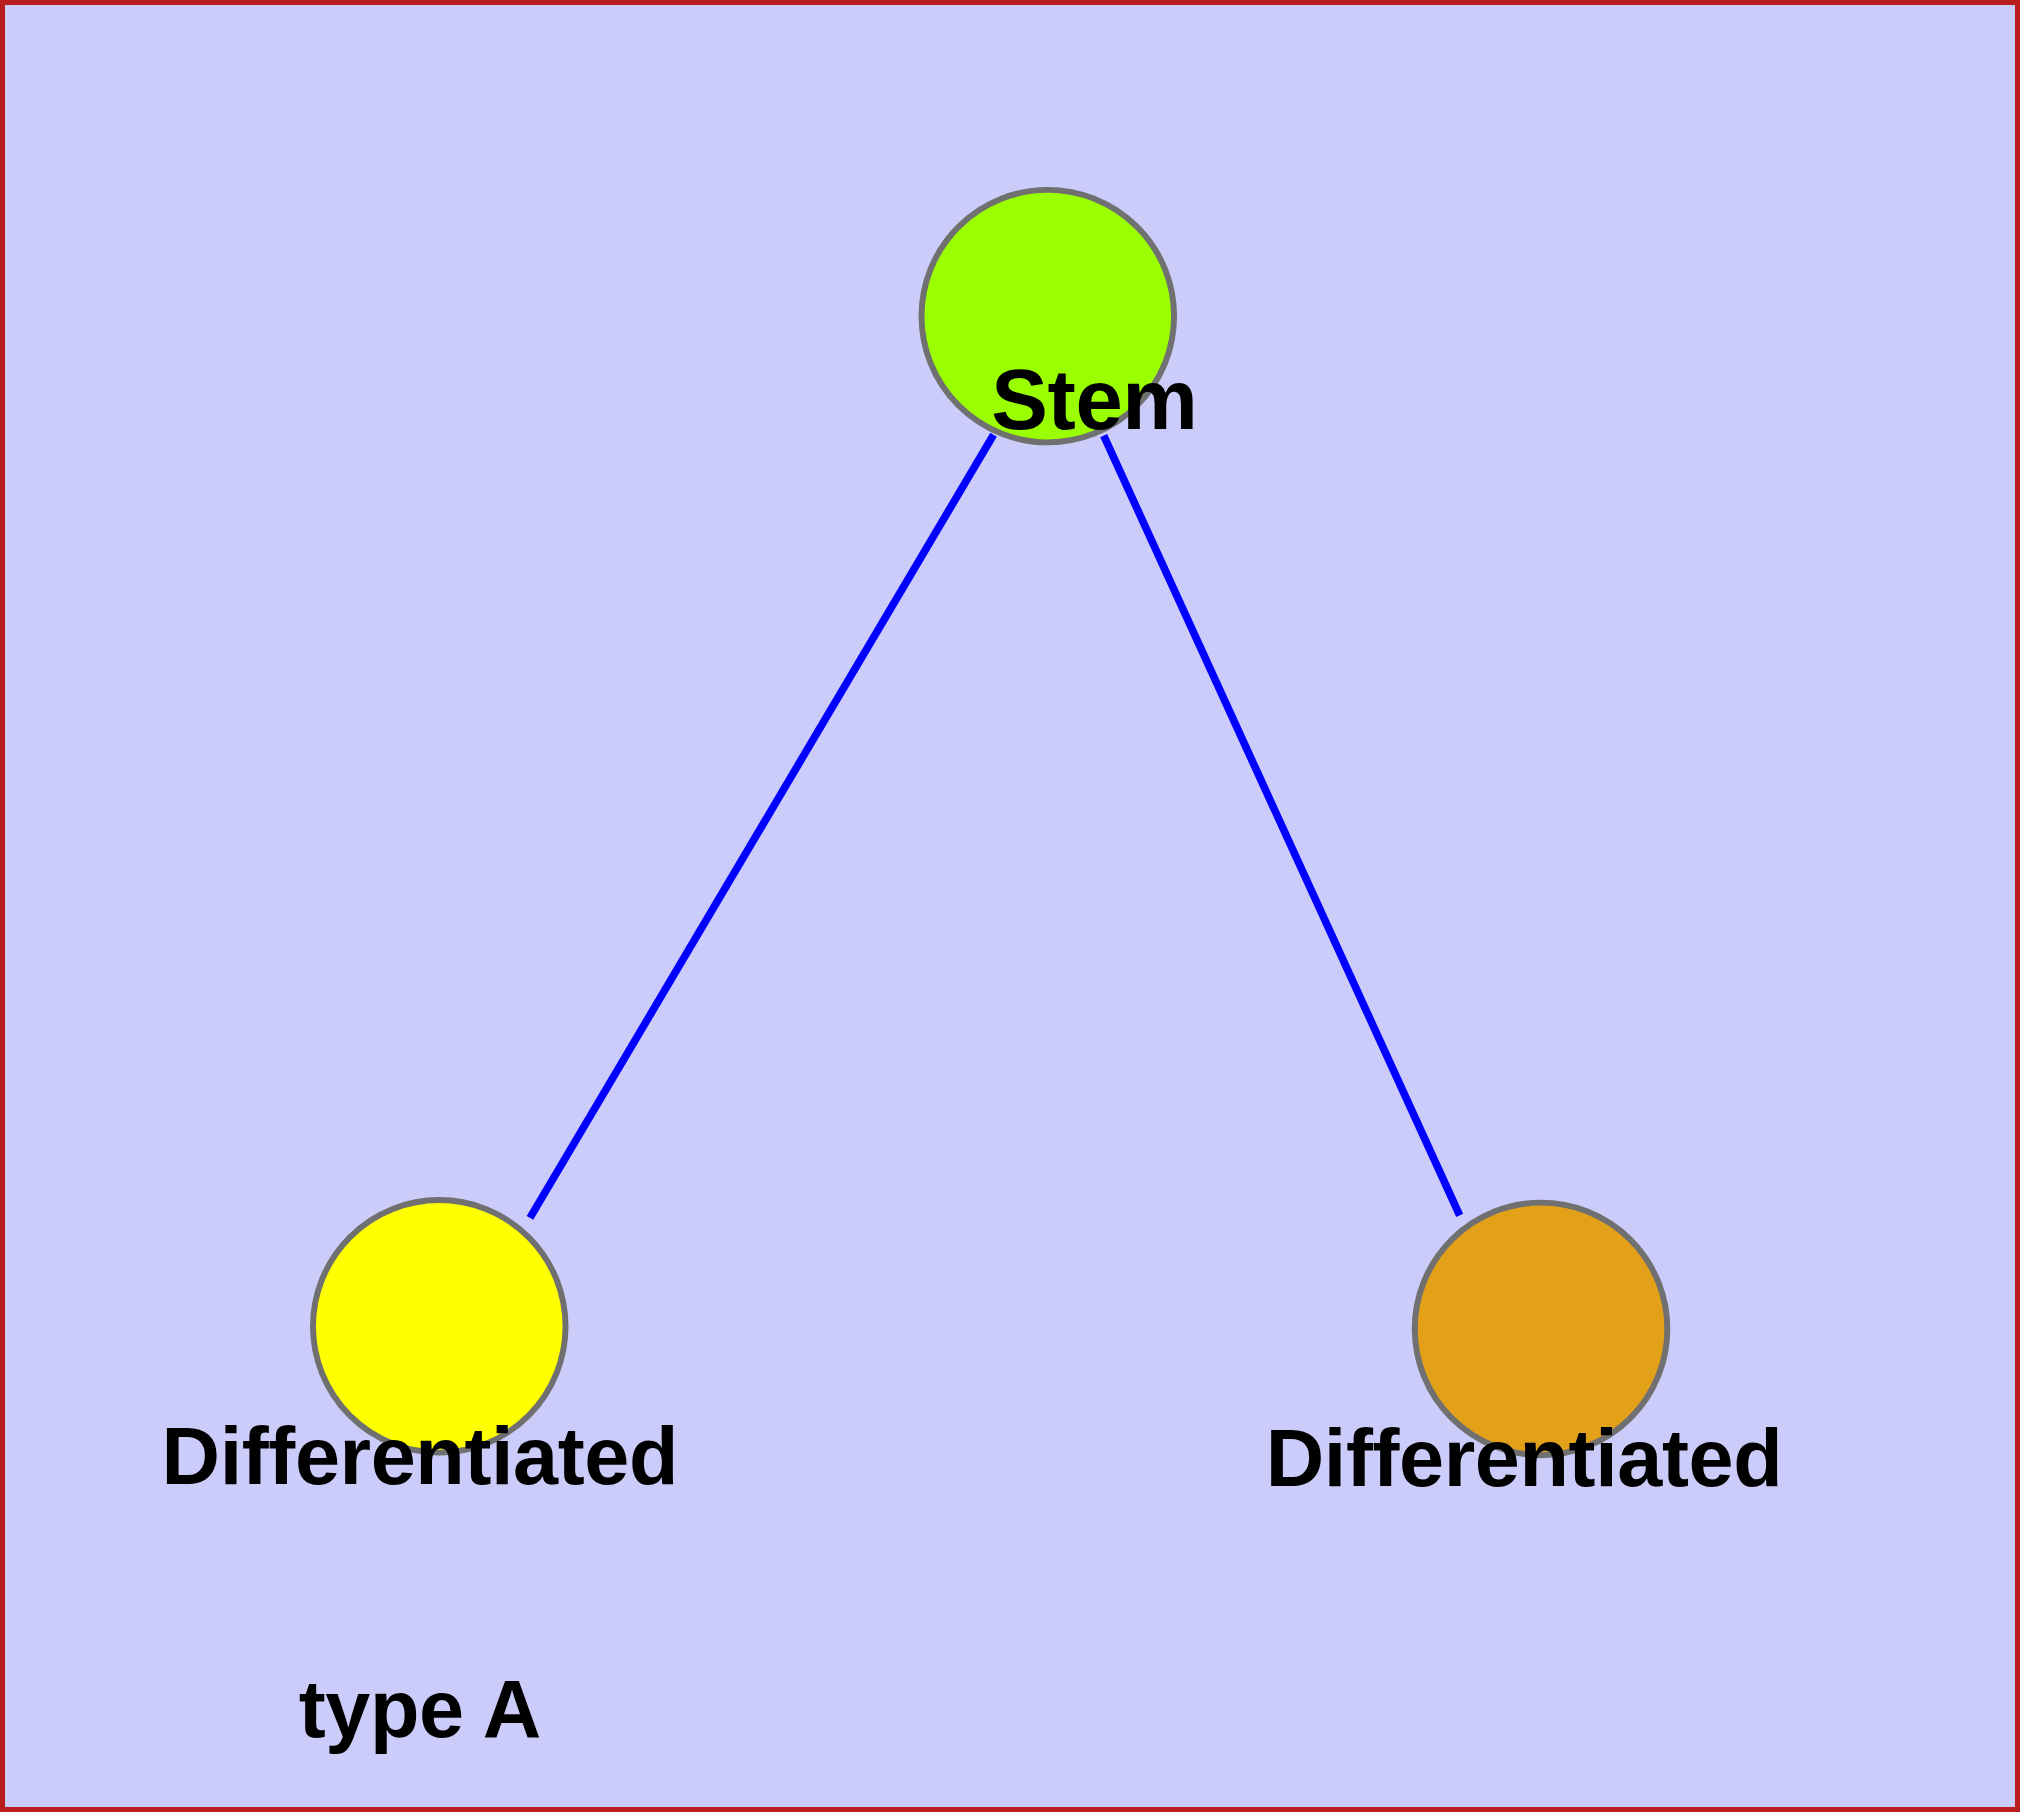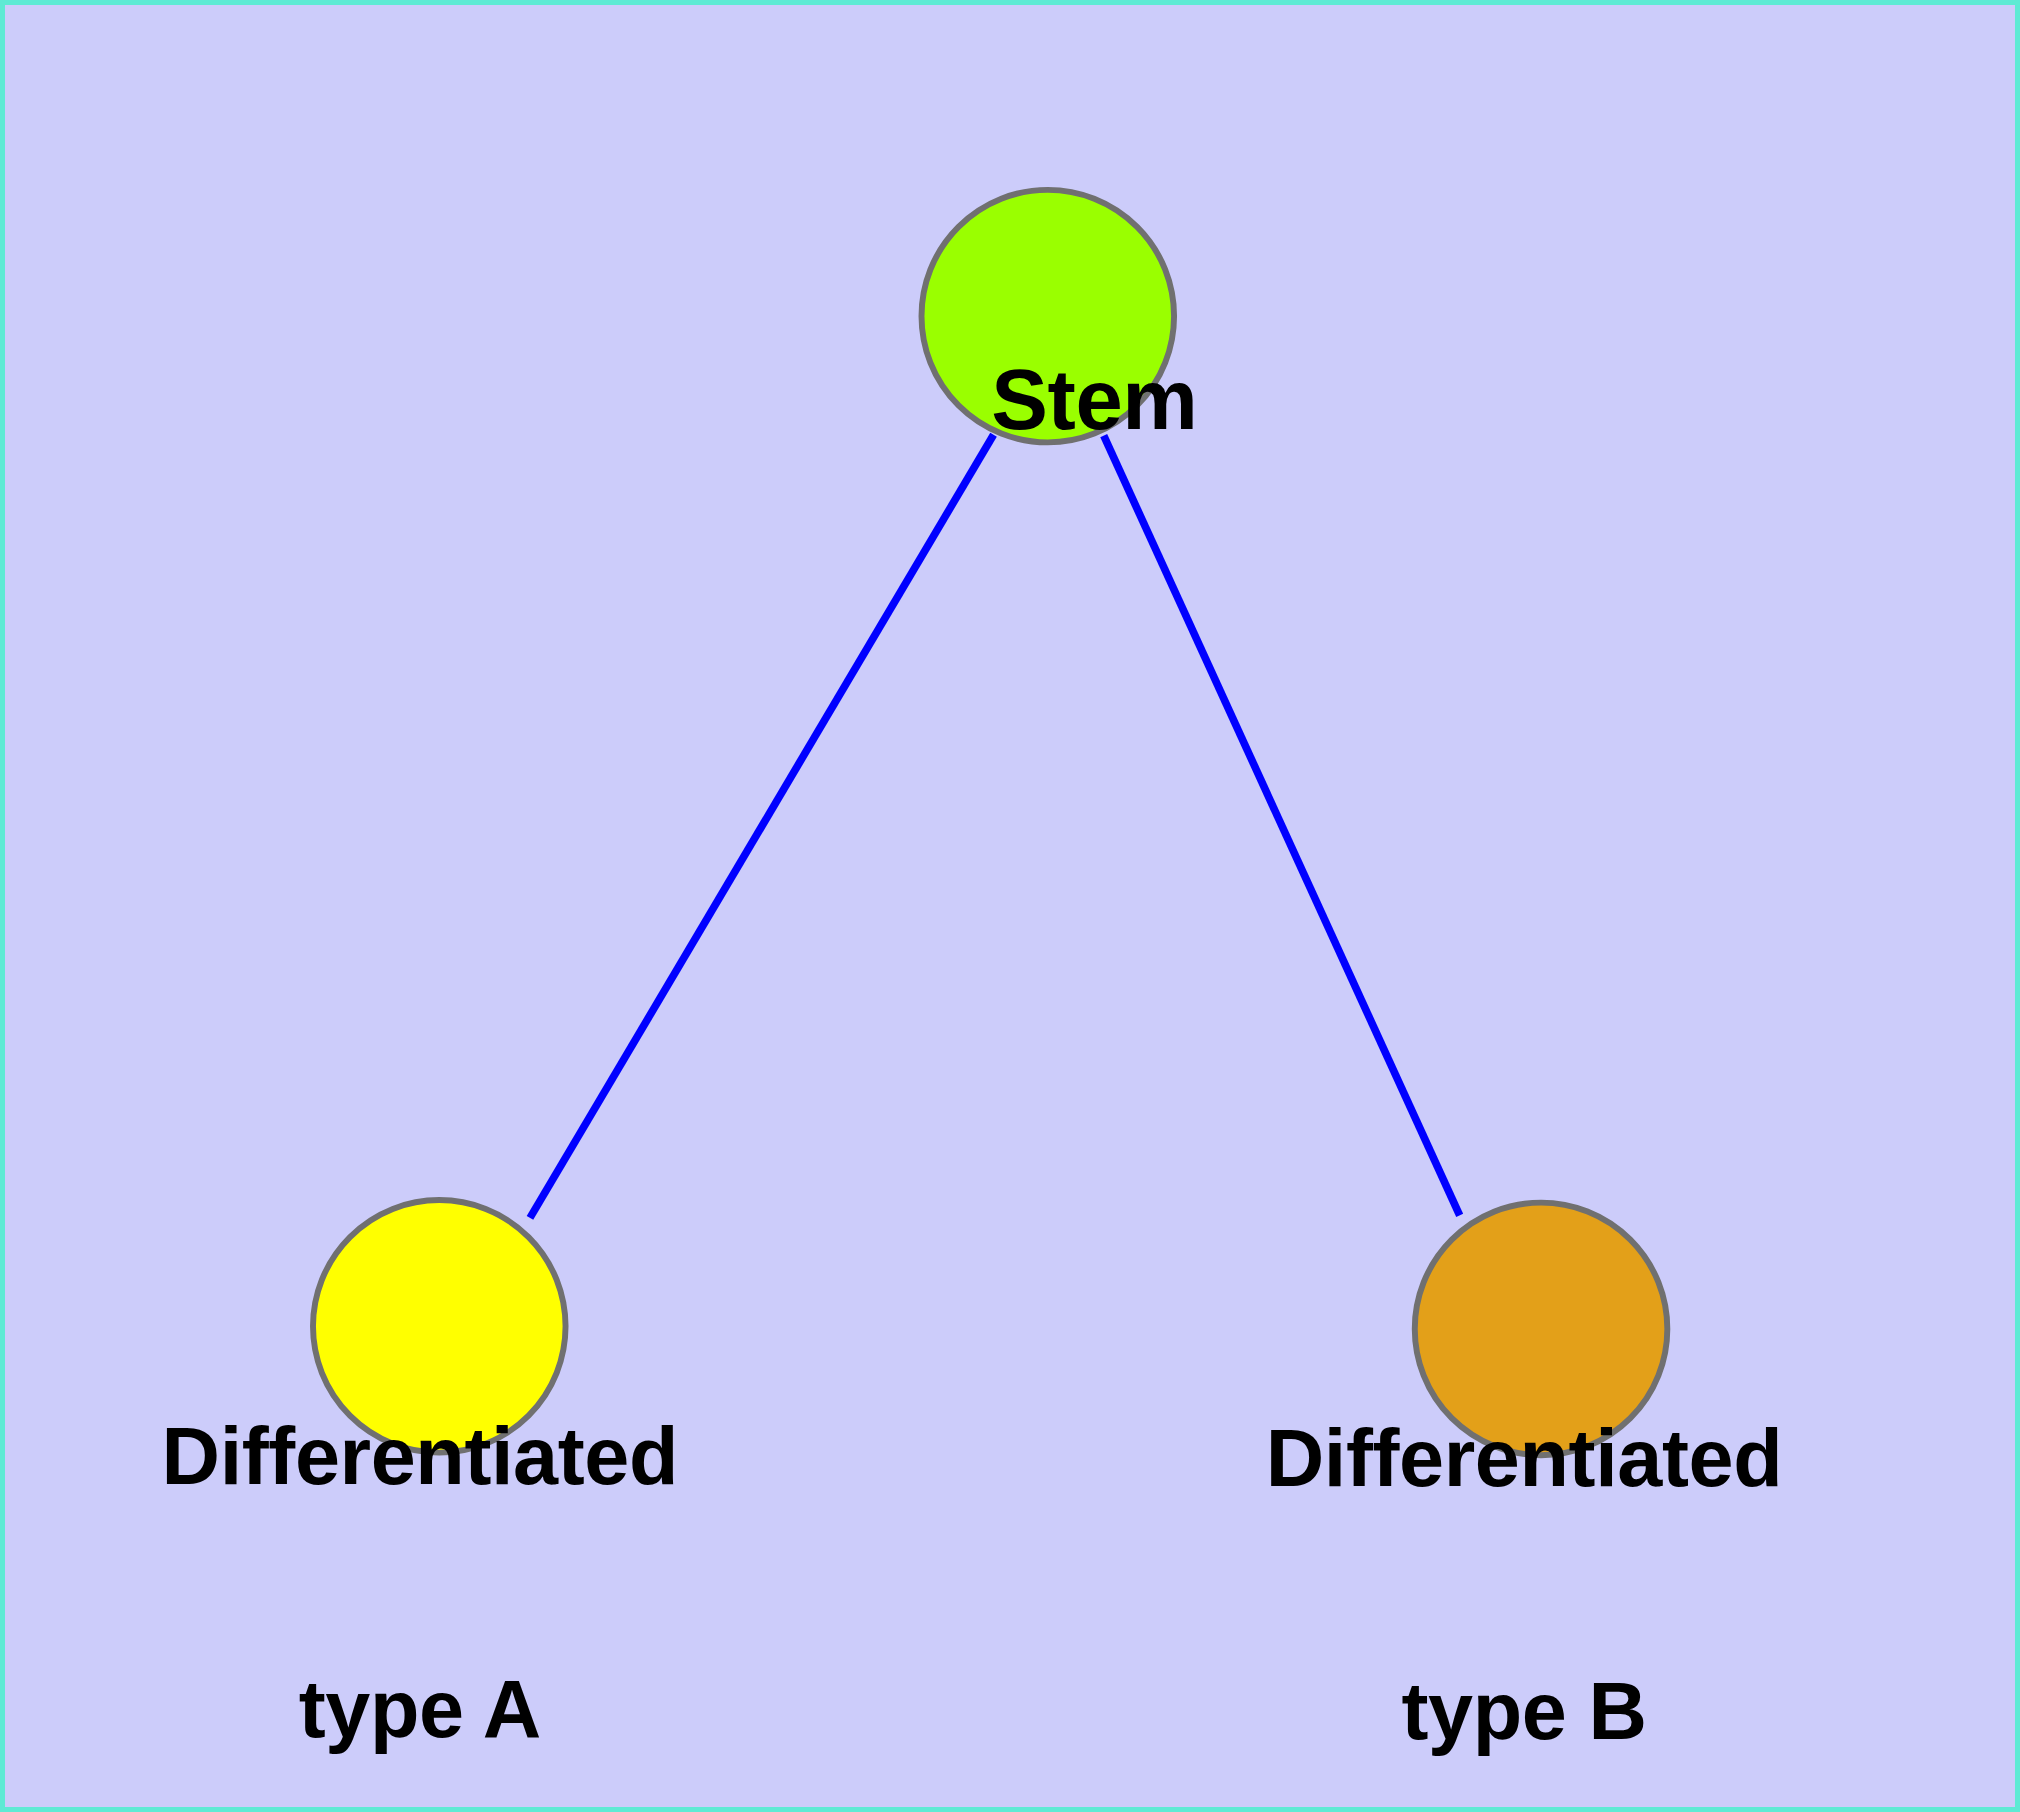--- a/index.html
+++ b/index.html
@@ -5,21 +5,21 @@
 <style>
   html, body {
     margin: 0;
     padding: 0;
     background: #ffffff;
   }
   #canvas {
     position: relative;
     width: 2021px;
     height: 1812px;
-    background: #5eead4;
+    background: #b91c1c;
     overflow: hidden;
     font-family: "Liberation Sans", "DejaVu Sans", sans-serif;
   }
   #plot-area {
     position: absolute;
     left: 5.1px;
     top: 5.1px;
     width: 2010px;
     height: 1802px;
     background: #ccccfa;
@@ -87,17 +87,16 @@
     <span>Stem</span>
   </div>
 
   <div class="node-label" id="label-diff-a">
     <div>Differentiated</div>
     <div>type A</div>
   </div>
 
   <div class="node-label" id="label-diff-b">
     <div>Differentiated</div>
-    <div>type B</div>
   </div>
 
 </div>
 
 
 </body></html>

